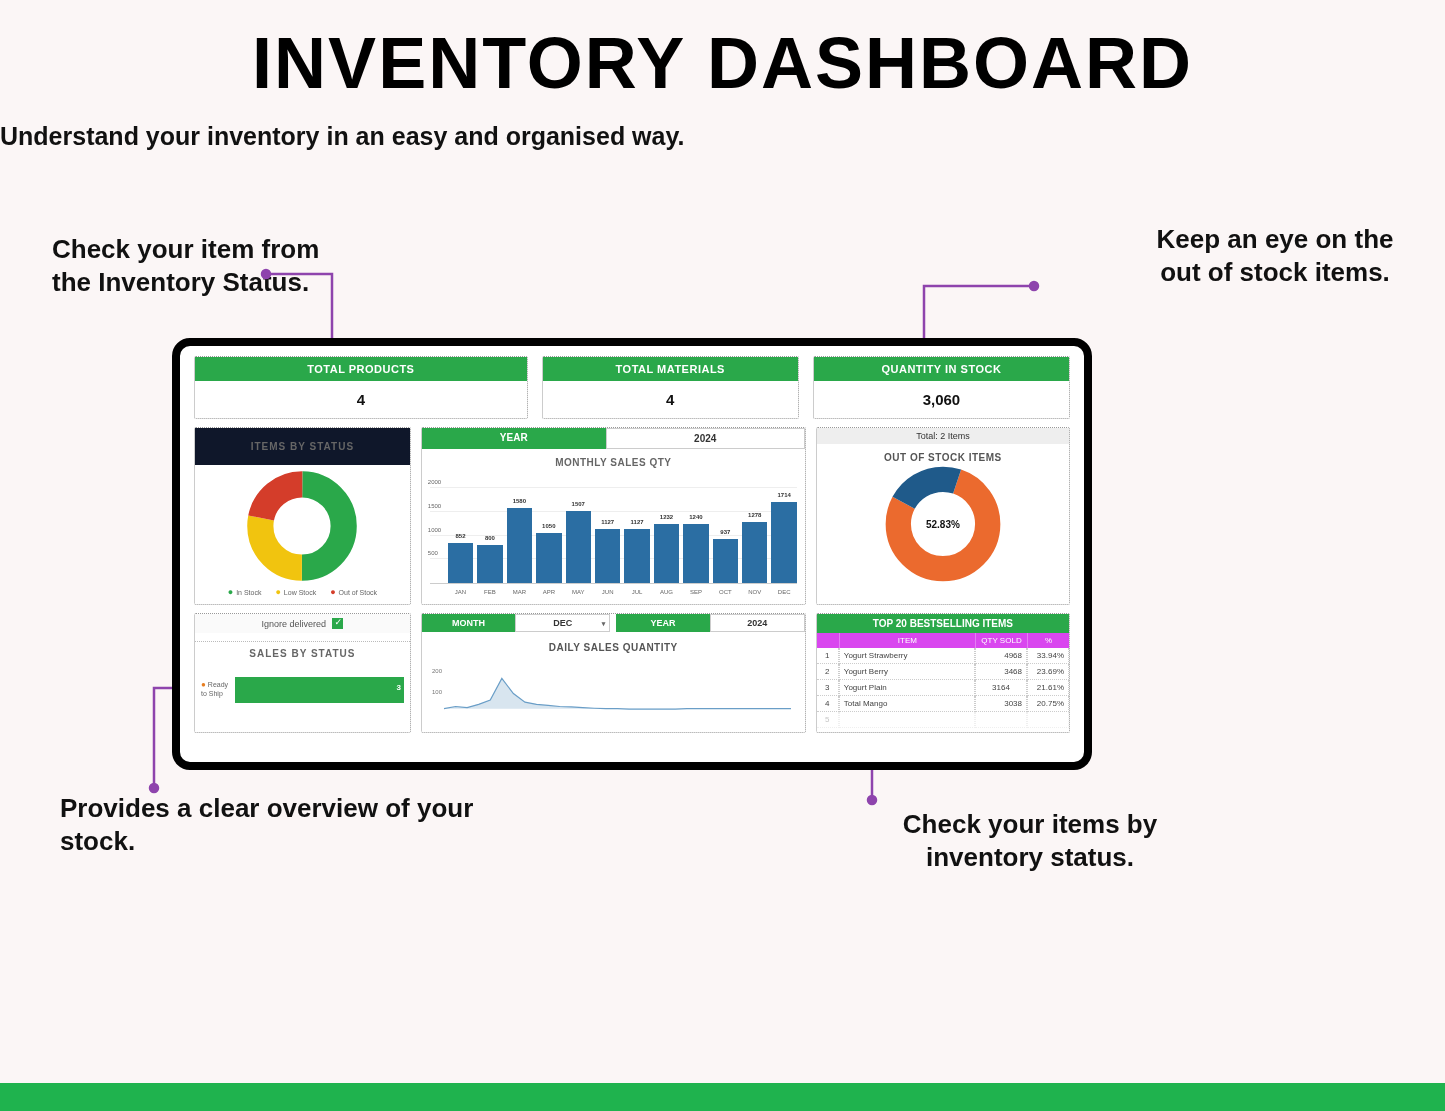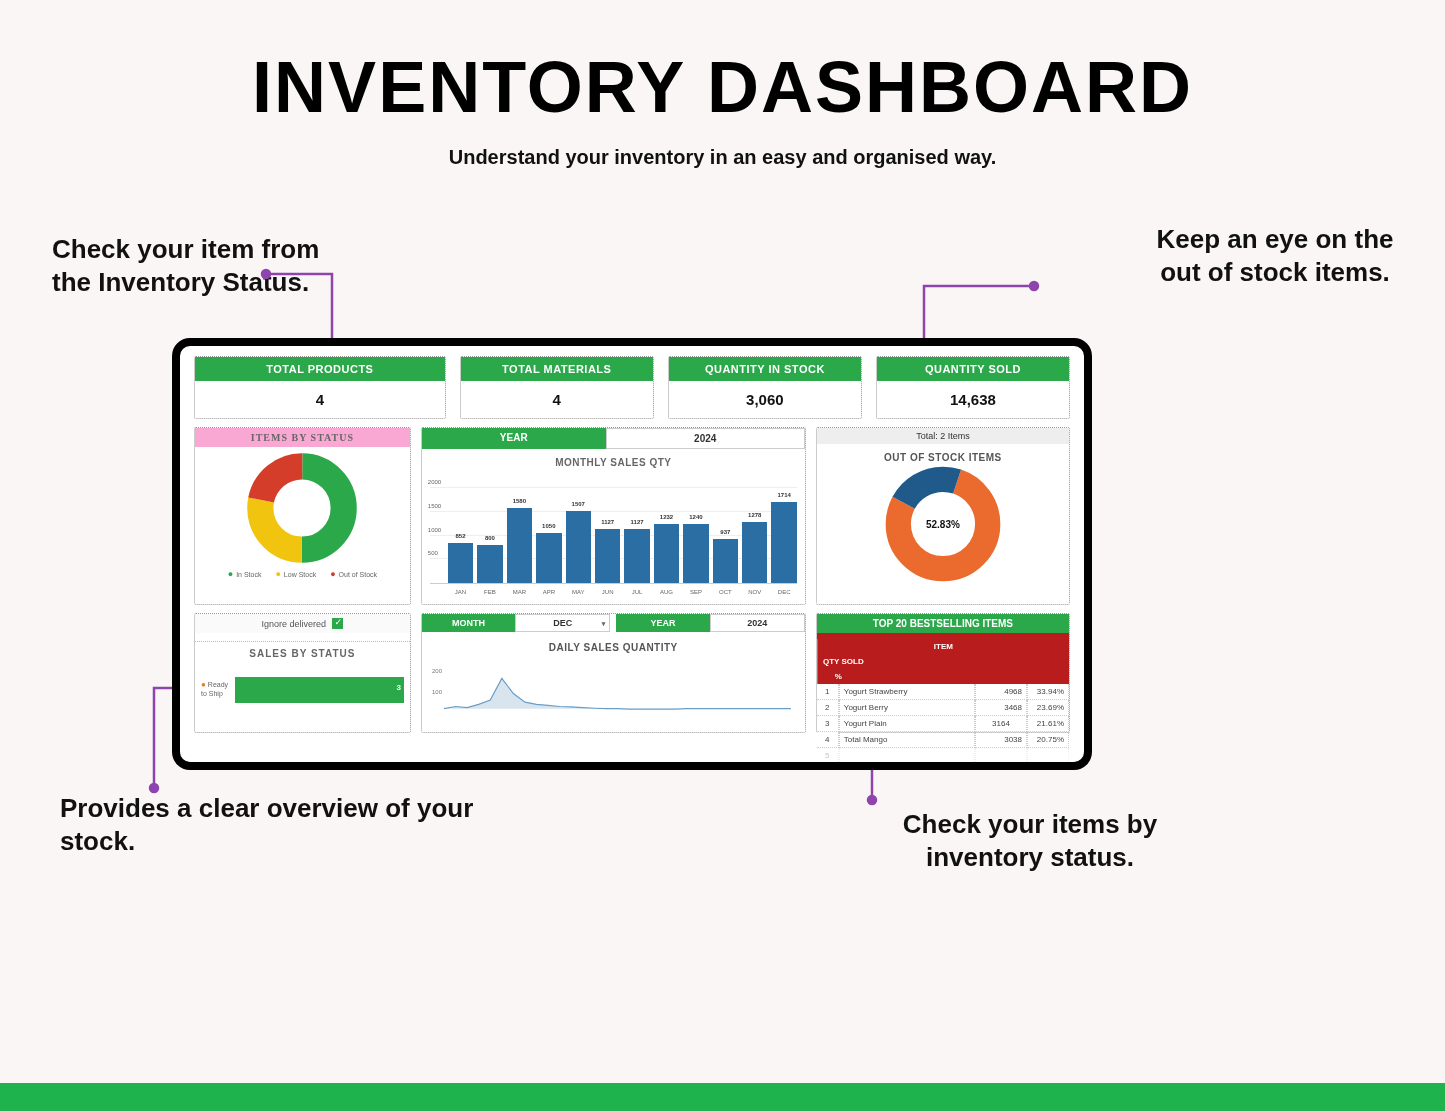--- a/index.html
+++ b/index.html
@@ -9,26 +9,25 @@
     height: 1111px;
     background: #fbf6f6;
     position: relative;
     overflow: hidden;
   }
   .page-title {
     font-size: 72px;
     font-weight: 900;
     letter-spacing: 2px;
     text-align: center;
-    padding-top: 46px;
+    padding-top: 22px;
     color: #000;
   }
   .subtitle {
-    text-align: center;
-    font-size: 20px;
+    font-size: 25px;
     font-weight: 600;
     color: #111;
     margin-top: 18px;
   }
   .callout {
     position: absolute;
     font-size: 26px;
     font-weight: 700;
     color: #111;
     line-height: 1.25;
@@ -65,21 +64,21 @@
   .kpi .val { text-align: center; font-weight: 700; font-size: 15px; padding: 10px 0; color: #111; }
   .kpi1 { flex: 1.3; }
 
   .row2 { display: flex; gap: 10px; margin-top: 8px; height: 178px; }
   .card { border: 1px dotted #999; border-radius: 2px; position: relative; background: #fff; }
   .c-left { flex: 1.15; }
   .c-mid  { flex: 2.05; }
   .c-right{ flex: 1.35; }
 
   .card-title { text-align: center; font-size: 10px; letter-spacing: 1px; color: #666; padding: 6px 0 0 0; font-weight: 600; }
-  .card-title.bar { background: #f9a8d4; padding: 4px 0; font-family: Liberation Serif, serif; }
+  .card-title.bar { background: #0f172a; padding: 13px 0; }
 
   
   .donut1-wrap { display:flex; justify-content:center; margin-top:6px; }
   .legend-sm { display:flex; justify-content:center; gap:14px; font-size:7px; color:#666; margin-top:6px; }
   .legend-sm span::before { content:"●"; margin-right:3px; font-size:9px; }
   .lg-g::before{color:#2aa84a;} .lg-y::before{color:#f1c40f;} .lg-r::before{color:#d43d2a;}
 
   
   .ms-head { display:flex; }
   .ms-yr { background:#2aa84a; color:#fff; font-weight:700; text-align:center; font-size:10px; padding:4px 0; width:48%; }
@@ -119,21 +118,21 @@
   .myr { display:flex; gap:6px; padding:0 0 4px 0;}
   .pill { display:flex; flex:1;}
   .pill .ph{background:#2aa84a;color:#fff;font-weight:700;font-size:9px;text-align:center;padding:4px 0;flex:1;}
   .pill .pv{background:#fff;border:1px solid #ccc;font-size:9px;font-weight:700;text-align:center;padding:3px 0;flex:1;position:relative;}
   .pv .caret{position:absolute;right:4px;top:5px;font-size:7px;color:#666;}
   .ds-title{text-align:center;font-size:10px;color:#555;letter-spacing:.5px;margin:6px 0 2px 0;font-weight:600;}
   .spark{height:60px;margin:0 8px;position:relative;}
 
   
   .bs-hdr{background:#2aa84a;color:#fff;text-align:center;font-weight:700;font-size:10px;padding:4px 0;}
-  .bs-hrow{display:flex;background:#b91c1c;color:#fff;font-size:8px;font-weight:700;flex-direction:column;}
+  .bs-hrow{display:flex;background:#d946ef;color:#fff;font-size:8px;font-weight:400;}
   .bs-hrow div{padding:3px 4px;border-left:1px solid rgba(255,255,255,.3);}
   .bs-idx{width:22px;text-align:center;border-left:none!important;}
   .bs-item{flex:1;text-align:center;}
   .bs-q{width:52px;text-align:center;}
   .bs-p{width:42px;text-align:center;}
   .bs-row{display:flex;font-size:8px;color:#444;}
   .bs-row div{padding:3px 4px;border:1px dotted #ccc;border-top:none;}
   .bs-row .bs-idx{background:#fff;}
   .bs-row .bs-item{text-align:left;}
 
@@ -180,24 +179,20 @@
         <div class="val">4</div>
       </div>
       <div class="kpi">
         <div class="hdr">TOTAL MATERIALS</div>
         <div class="val">4</div>
       </div>
       <div class="kpi">
         <div class="hdr">QUANTITY IN STOCK</div>
         <div class="val">3,060</div>
       </div>
-      <div class="kpi">
-        <div class="hdr">QUANTITY SOLD</div>
-        <div class="val">14,638</div>
-      </div>
     </div>
 
     <div class="row2">
       <div class="card c-left">
         <div class="card-title bar">ITEMS BY STATUS</div>
         <div class="donut1-wrap">
           <svg width="110" height="110" viewBox="0 0 42 42">
             <circle cx="21" cy="21" r="15.915" fill="none" stroke="#2aa84a" stroke-width="10" stroke-dasharray="50 50" stroke-dashoffset="25"></circle>
             <circle cx="21" cy="21" r="15.915" fill="none" stroke="#f1c40f" stroke-width="10" stroke-dasharray="28 72" stroke-dashoffset="75"></circle>
             <circle cx="21" cy="21" r="15.915" fill="none" stroke="#d43d2a" stroke-width="10" stroke-dasharray="22 78" stroke-dashoffset="47"></circle>

